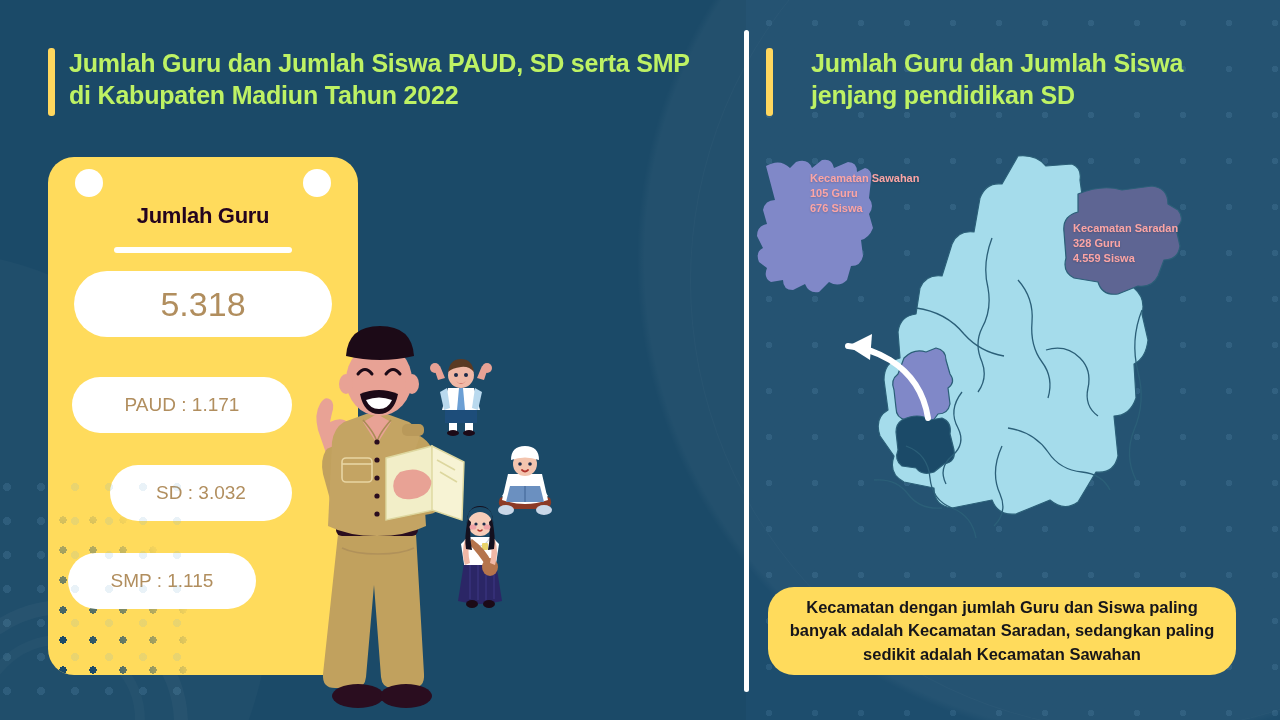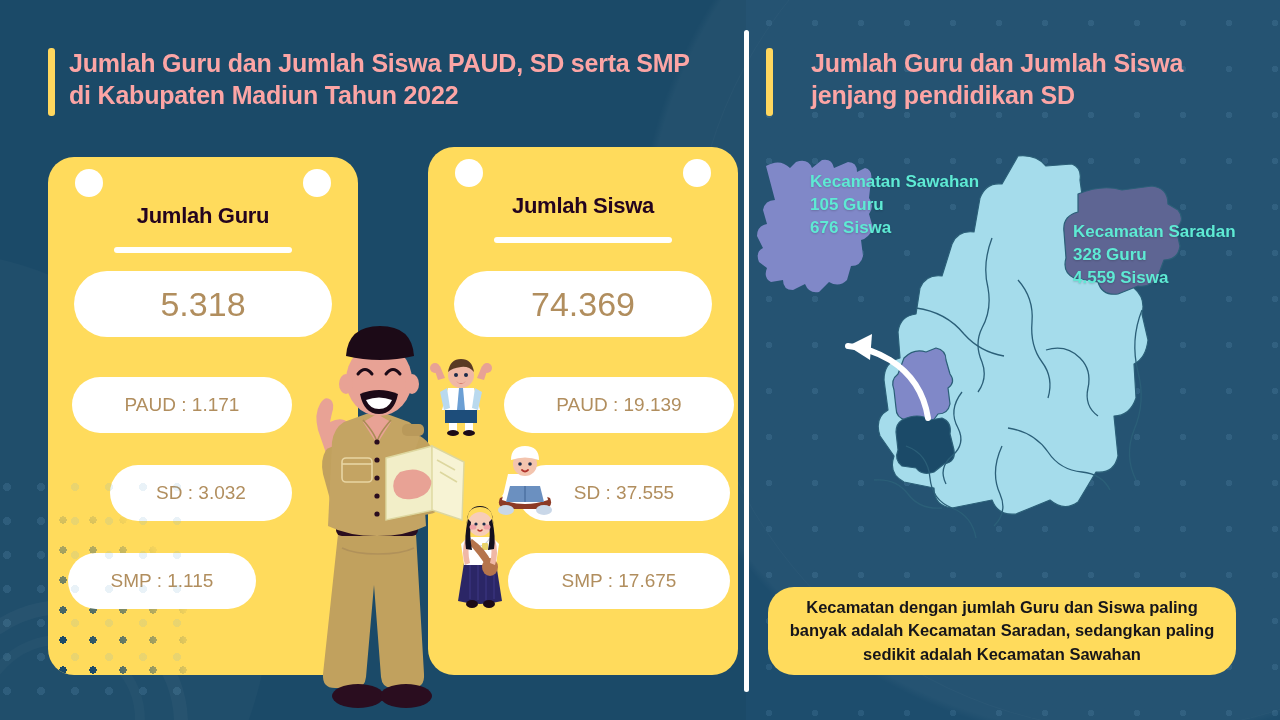--- a/index.html
+++ b/index.html
@@ -52,21 +52,21 @@
   
   .divider{
     position:absolute;left:744px;top:30px;width:5px;height:662px;
     background:#ffffff;border-radius:3px;
   }
 
   
   .title-block{position:absolute;display:flex;align-items:flex-start;gap:14px;}
   .title-bar{width:7px;border-radius:3px;background:#ffd75e;flex:0 0 7px;}
   .title-text{
-    color:#fca5a5;font-size:25px;font-weight:bold;line-height:1.26;
+    color:#bef264;font-size:25px;font-weight:bold;line-height:1.26;
     letter-spacing:-0.2px;
   }
   #title-left{left:48px;top:48px;width:660px;}
   #title-left .title-bar{height:68px;}
   #title-right{left:766px;top:48px;width:470px;gap:38px;}
   #title-right .title-bar{height:68px;}
 
   
   .card{
     position:absolute;background:#ffdb5c;border-radius:26px;overflow:hidden;
@@ -122,21 +122,21 @@
   
   .illus{position:absolute;}
   #teacher{left:282px;top:312px;width:190px;height:408px;z-index:6;}
   #kid-paud{left:430px;top:358px;width:62px;height:78px;z-index:7;}
   #kid-sd{left:490px;top:442px;width:70px;height:74px;z-index:7;}
   #kid-smp{left:452px;top:505px;width:56px;height:108px;z-index:7;}
 
   
   #map-wrap{position:absolute;left:756px;top:150px;width:506px;height:420px;}
   .map-label{
-    position:absolute;color:#5eead4;font-weight:bold;font-size:17px;line-height:1.35;
+    position:absolute;color:#fca5a5;font-weight:bold;font-size:11px;line-height:1.35;
     text-shadow:0 1px 2px rgba(0,0,0,0.18);
   }
   #label-sawahan{left:810px;top:171px;width:230px;}
   #label-saradan{left:1073px;top:221px;width:200px;}
 
   
   #note{
     position:absolute;left:768px;top:587px;width:468px;height:88px;
     background:#ffdb5c;border-radius:26px;
     display:flex;align-items:center;justify-content:center;text-align:center;
@@ -175,30 +175,20 @@
     <div class="punch l"></div>
     <div class="punch r"></div>
     <div class="card-title">Jumlah Guru</div>
     <div class="card-rule"></div>
     <div class="pill big" id="guru-total">5.318</div>
     <div class="pill sub" id="guru-paud">PAUD : 1.171</div>
     <div class="pill sub" id="guru-sd">SD : 3.032</div>
     <div class="pill sub" id="guru-smp">SMP : 1.115</div>
   </div>
 
-  <div class="card" id="card-siswa">
-    <div class="punch l"></div>
-    <div class="punch r"></div>
-    <div class="card-title">Jumlah Siswa</div>
-    <div class="card-rule"></div>
-    <div class="pill big" id="siswa-total">74.369</div>
-    <div class="pill sub" id="siswa-paud">PAUD : 19.139</div>
-    <div class="pill sub" id="siswa-sd">SD : 37.555</div>
-    <div class="pill sub" id="siswa-smp">SMP : 17.675</div>
-  </div>
 
   <div class="bg-dots-left"></div>
 
   <div class="illus" id="teacher">
     <svg viewBox="0 0 190 408" width="190" height="408">
 
       <path d="M36 118 q-4 -16 2 -26 q5 -9 11 -4 q4 4 1 13 l-2 9 q8 -4 14 -2 q6 2 3 7 q9 -1 10 4 q1 4 -5 7 q7 2 5 7 q-2 6 -14 8 l-16 3 z" fill="#e8a295"></path>
       <path d="M44 138 q-6 10 -3 24 l10 36 l30 -10 l-12 -42 q-4 -12 -12 -12 q-9 0 -13 4 z" fill="#c1a15e"></path>
 
       <path d="M56 222 h78 l8 140 q1 14 -12 14 h-20 q-10 0 -11 -11 l-7 -92 l-8 92 q-1 11 -11 11 h-20 q-13 0 -12 -14 z" fill="#c1a15e"></path>

